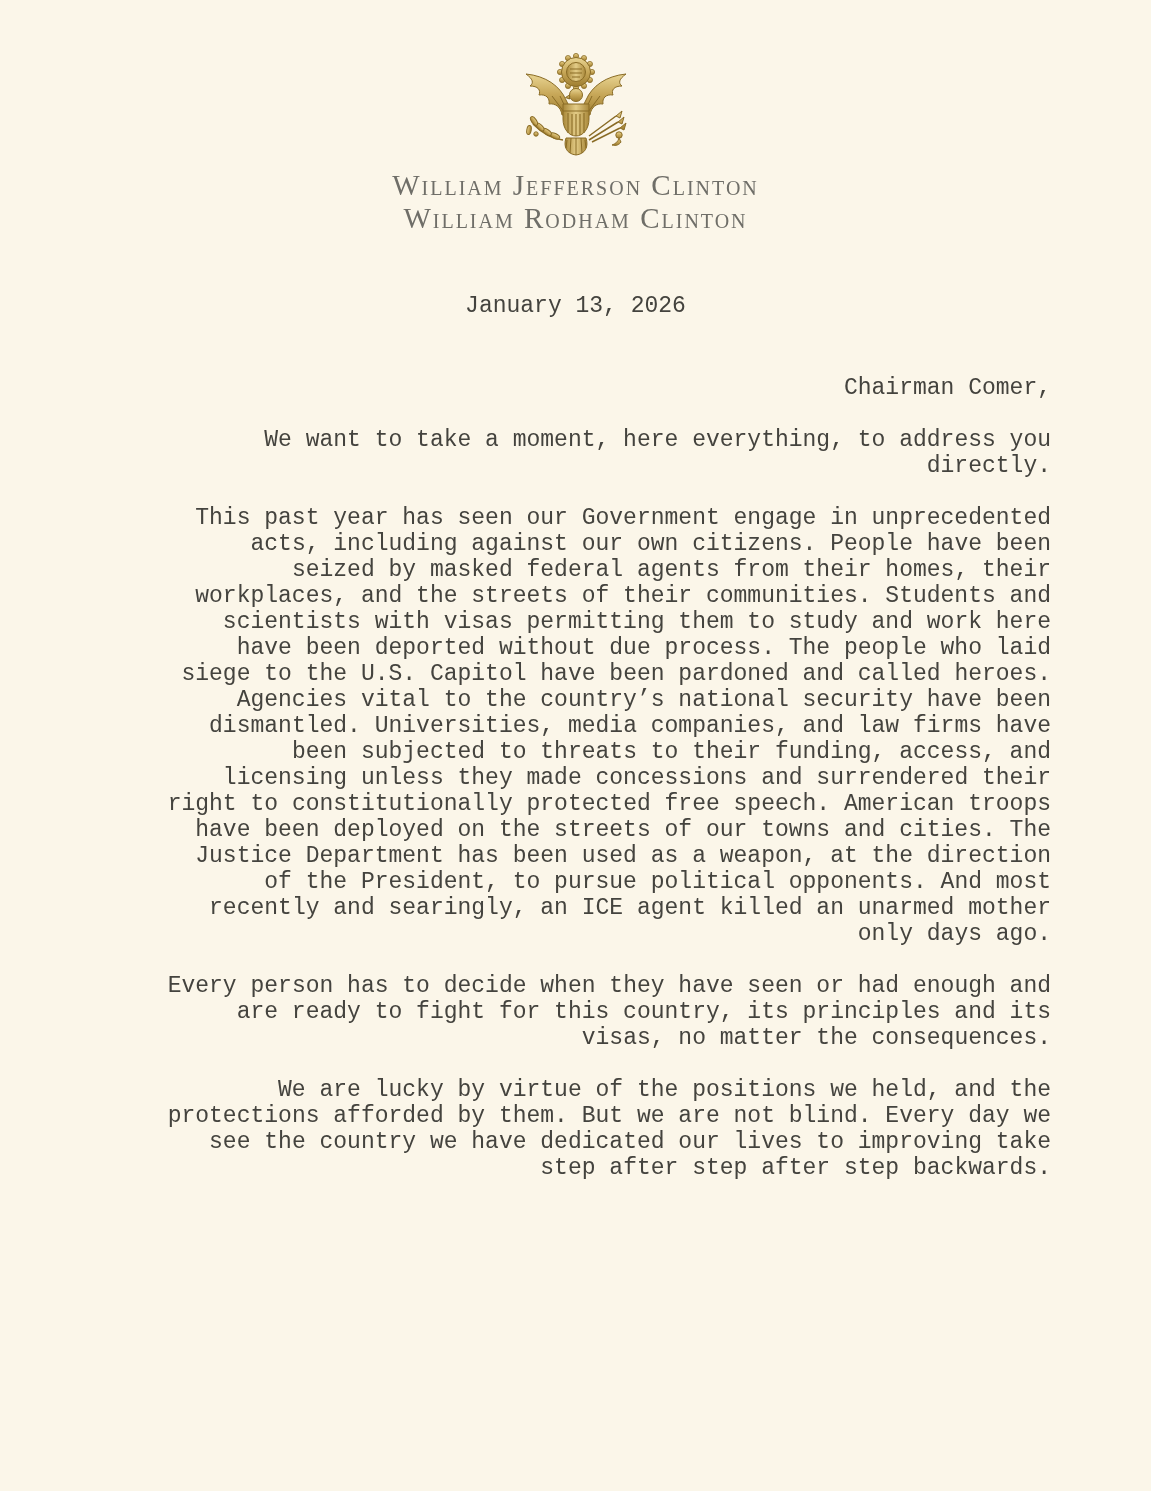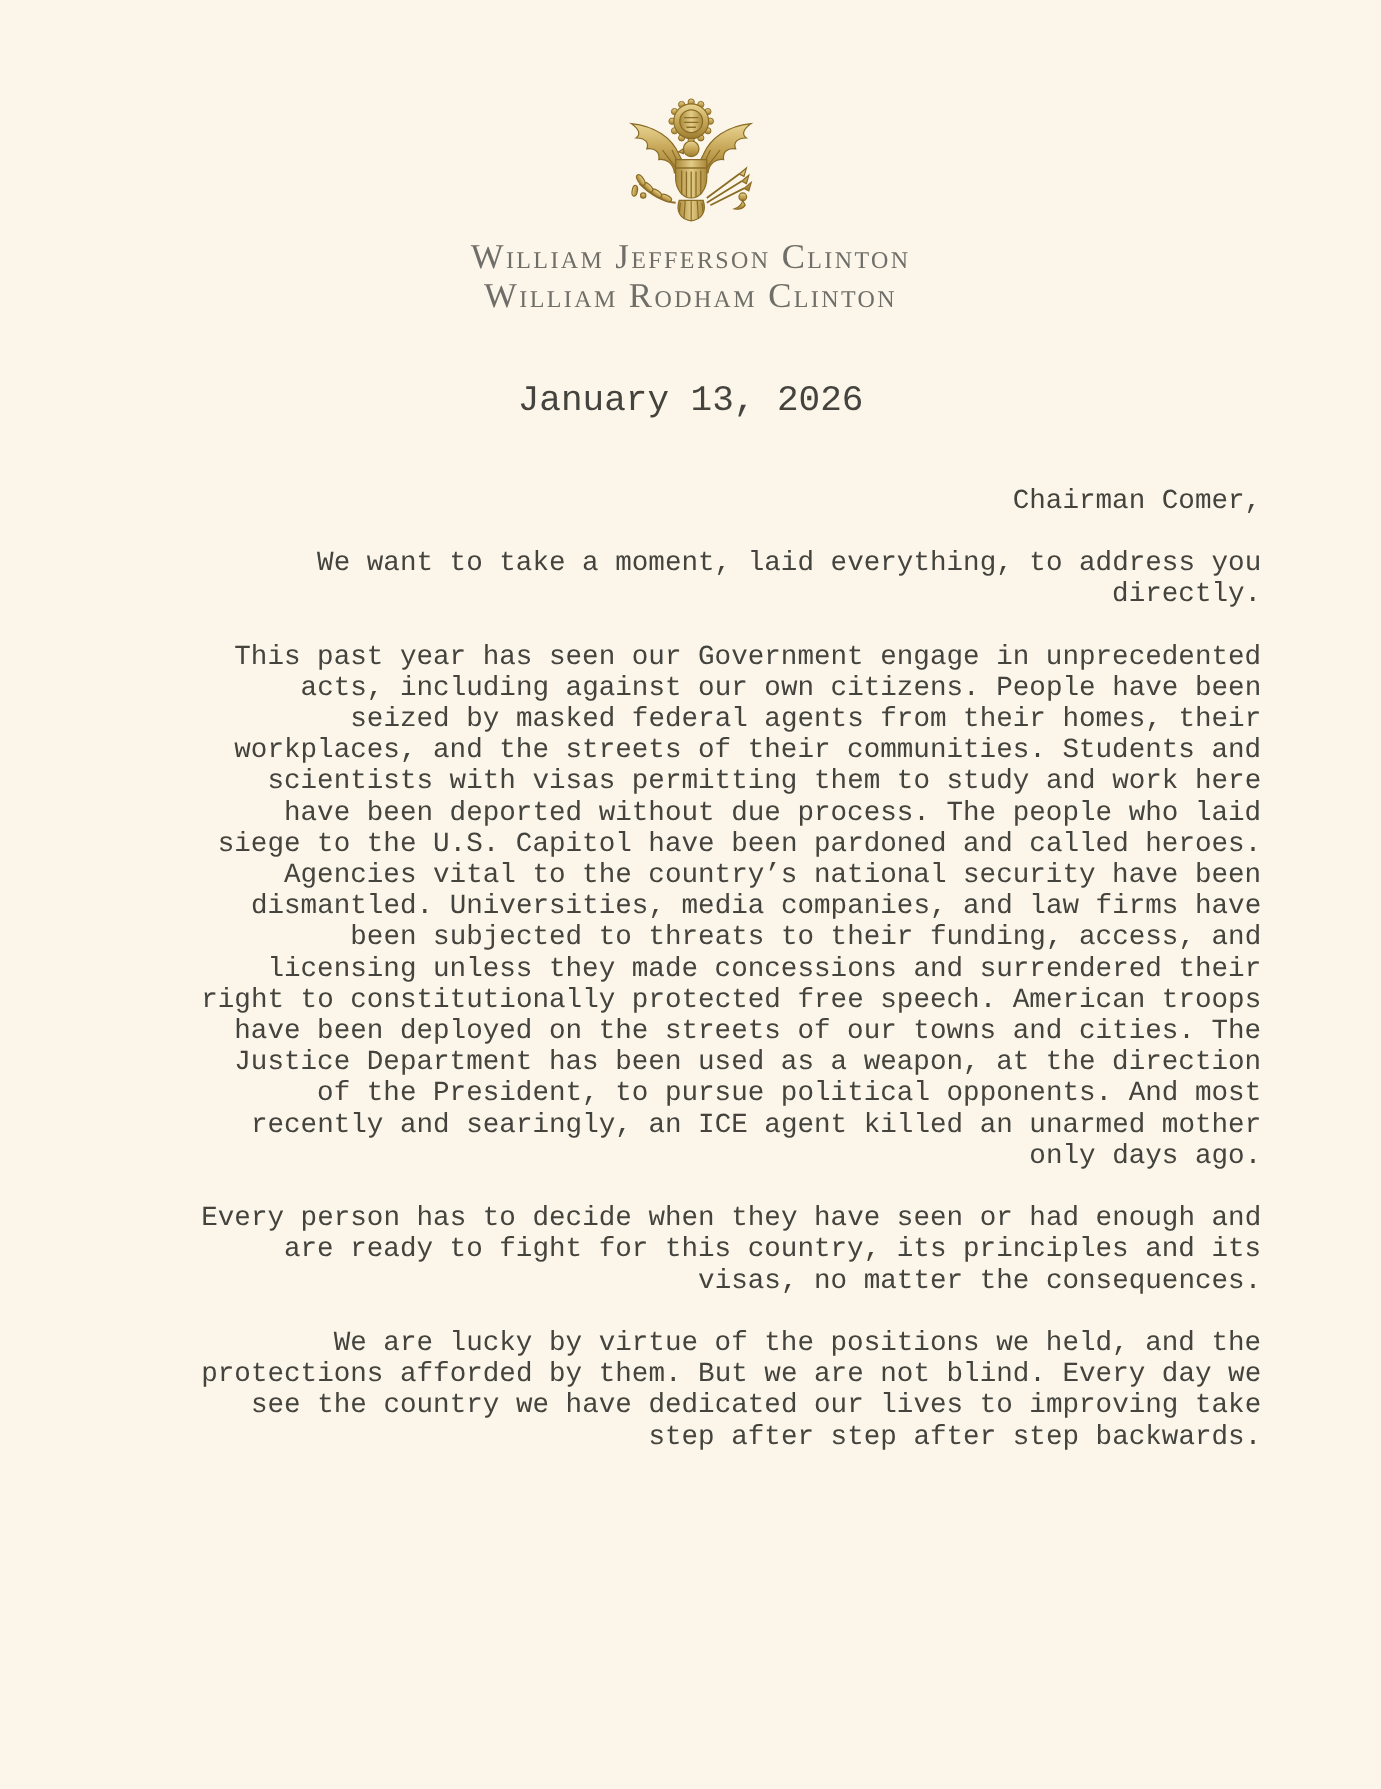--- a/index.html
+++ b/index.html
@@ -11,39 +11,39 @@
     position: relative;
     width: 1151px;
     height: 1491px;
     margin: 0 auto;
     background: #fbf6e9;
     color: #44433e;
     font-family: "Liberation Mono", "DejaVu Sans Mono", monospace;
     overflow: hidden;
   }
   .letterhead {
-    padding-top: 81px;
+    padding-top: 52px;
     text-align: center;
   }
   .seal {
     display: inline-block;
     line-height: 0;
   }
   .lh-name {
     font-family: "Liberation Serif", "DejaVu Serif", serif;
     font-variant: small-caps;
     font-size: 29px;
     line-height: 33px;
     letter-spacing: 2px;
     color: #6f6e68;
   }
   .date-line {
     margin-top: 58px;
     text-align: center;
-    font-size: 30px;
+    font-size: 23px;
     line-height: 26px;
   }
   .letter-body {
     margin: 56px 100px 0 131px;
     text-align: right;
   }
   .para {
     margin: 0 0 26px 0;
     font-size: 23px;
     line-height: 26px;
@@ -122,21 +122,21 @@
       </svg>
     </div>
     <div class="lh-name">William Jefferson Clinton</div>
     <div class="lh-name">William Rodham Clinton</div>
   </header>
 
   <div class="date-line">January 13, 2026</div>
 
   <main class="letter-body">
     <p class="para">Chairman Comer,</p>
-    <p class="para">We want to take a moment, laid everything, to address you
+    <p class="para">We want to take a moment, here everything, to address you
 directly.</p>
     <p class="para">This past year has seen our Government engage in unprecedented
 acts, including against our own citizens. People have been
 seized by masked federal agents from their homes, their
 workplaces, and the streets of their communities. Students and
 scientists with visas permitting them to study and work here
 have been deported without due process. The people who laid
 siege to the U.S. Capitol have been pardoned and called heroes.
 Agencies vital to the country’s national security have been
 dismantled. Universities, media companies, and law firms have

